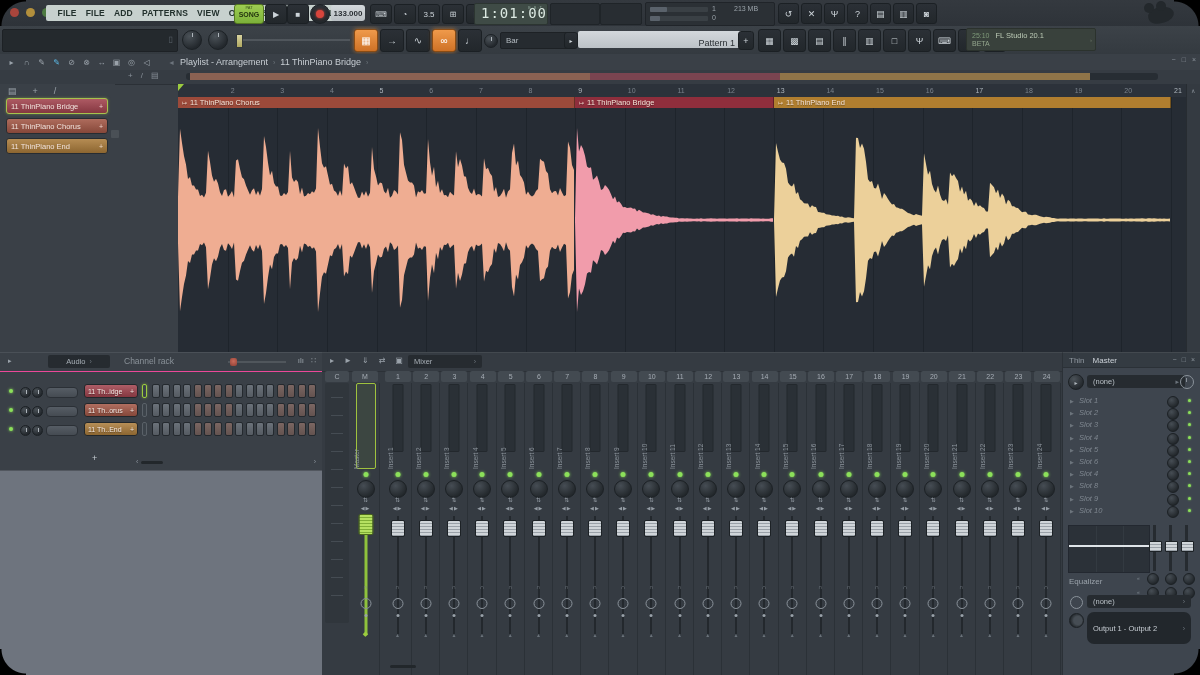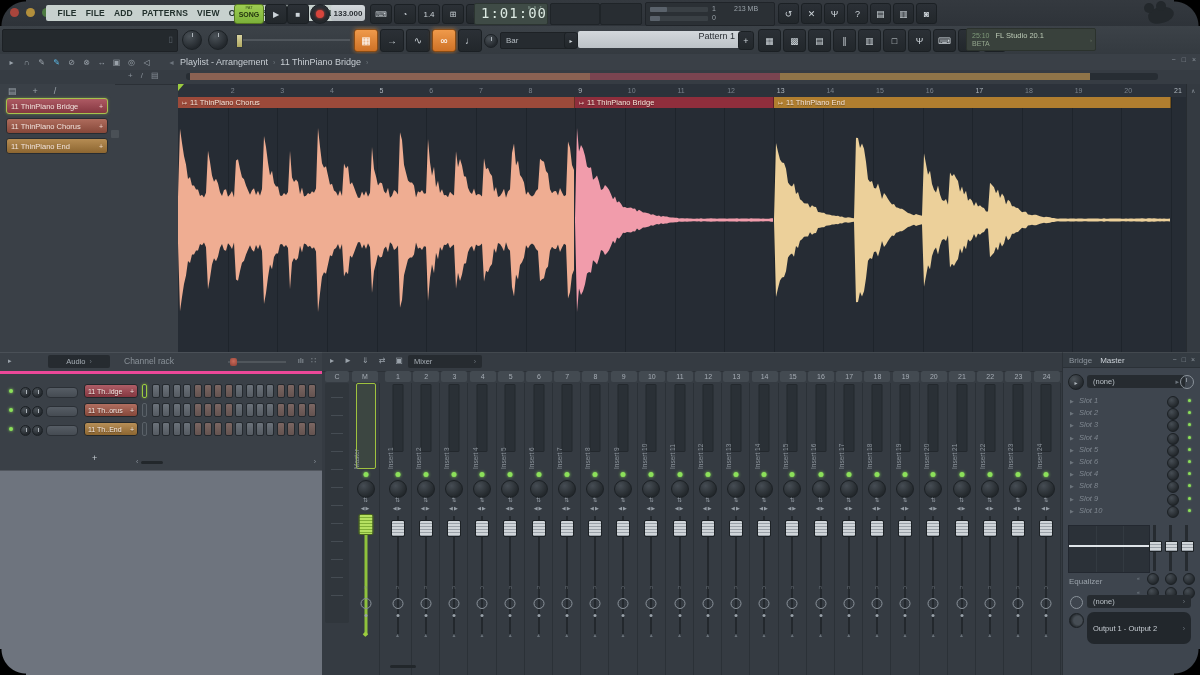--- a/index.html
+++ b/index.html
@@ -49,21 +49,21 @@
   #shuffle{left:236px;top:13px;width:114px;height:2px;background:#50565c;}
   #shuffle .handle{position:absolute;left:0;top:-5px;width:5px;height:12px;background:linear-gradient(#d8d3a0,#b0a960);border-radius:1px;border:1px solid #31363a;}
   #tb2-icons-left{left:354px;top:3px;display:flex;gap:2px;}
   #tb2-icons-left .tbtn{width:22px;height:21px;font-size:10px;position:static;}
   .tbtn.active{background:linear-gradient(#ef9a4b,#cf7226);border-color:#8a4c14;color:#fff;box-shadow:0 0 4px rgba(239,140,50,.6);}
   #snap-knob{left:484px;top:8px;width:12px;height:12px;}
   #snap-box{left:500px;top:6px;width:60px;height:15px;background:#262b30;border:1px solid #1d2125;border-radius:2px;
             display:flex;align-items:center;font-size:8px;color:#b6bdc3;padding:0 5px;justify-content:space-between;}
   #mini-next{left:564px;top:6px;width:12px;height:15px;font-size:6px;}
   #pattern-box{left:578px;top:5px;width:158px;height:17px;background:linear-gradient(#d3d8dc,#bcc2c7);border-radius:2px;
-               display:flex;align-items:flex-start;justify-content:flex-end;font-size:9px;color:#2a2f34;padding:0 8px;gap:4px;}
+               display:flex;align-items:flex-end;justify-content:flex-end;font-size:9px;color:#2a2f34;padding:0 8px;gap:4px;}
   #pattern-plus{left:738px;top:5px;width:14px;height:17px;font-size:9px;}
   #tb2-icons-right{left:758px;top:3px;display:flex;gap:2px;}
   #tb2-icons-right .tbtn{width:21px;height:21px;font-size:9px;position:static;}
   #hint-panel{left:966px;top:2px;width:130px;height:23px;background:#39413c;border-radius:2px;border:1px solid #2b322d;font-size:7px;padding:2px 5px;box-sizing:border-box;}
   #hint-time{color:#7f9a79;margin-right:4px;}
   #hint-title{color:#bccab6;font-size:7.5px;}
   #hint-sub{color:#93a58d;}
   #hint-arrow{position:absolute;right:3px;top:8px;color:#6e7a6a;font-size:6px;}
   
   #playlist{left:0;top:54px;width:1200px;height:298px;background:#3a4047;}
@@ -95,21 +95,21 @@
   #play-marker{position:absolute;left:0;top:0;width:0;height:0;border-left:6px solid #9ccc3f;border-bottom:7px solid transparent;}
   #pl-canvas{left:178px;top:43px;width:1008px;height:255px;background:#262c34;overflow:hidden;}
   .gridline{position:absolute;top:0;width:1px;height:255px;background:#1e242b;}
   .clip-header{position:absolute;top:0;height:11px;display:flex;align-items:center;font-size:7.5px;color:#f6e4d8;
                padding:0 4px;box-sizing:border-box;gap:3px;border-right:1px solid rgba(0,0,0,.35);text-shadow:0 1px 1px rgba(0,0,0,.4);}
   .clip-header .stretch{font-size:6px;opacity:.85;}
   #pl-vscroll{left:1186px;top:30px;width:14px;height:268px;background:#343a41;border-left:1px solid #272c31;}
   #pl-vscroll .up{position:absolute;left:4px;top:3px;font-size:6px;color:#8a929a;}
   
   #chanrack{left:0;top:352px;width:322px;height:118px;background:#3a4047;border-top:1px solid #4a5057;border-right:1px solid #272c31;}
-  #cr-header{position:absolute;left:0;top:0;width:322px;height:18px;background:#3a4047;border-bottom:3px solid #ec4899;text-decoration:underline;}
+  #cr-header{position:absolute;left:0;top:0;width:322px;height:18px;background:#3a4047;border-bottom:1px solid #ec4899;text-decoration:underline;}
   #cr-arrow{position:absolute;left:8px;top:4px;font-size:7px;color:#9aa2aa;}
   #cr-group{position:absolute;left:48px;top:2px;width:62px;height:13px;background:#262b30;border-radius:2px;
             display:flex;align-items:center;justify-content:center;font-size:7.5px;color:#a7afb6;gap:4px;}
   #cr-title{position:absolute;left:124px;top:3px;font-size:8.5px;color:rgba(200,210,216,.55);}
   #cr-slider{position:absolute;left:228px;top:8px;width:58px;height:2px;background:#50565c;}
   #cr-slider .h{position:absolute;left:2px;top:-3px;width:7px;height:8px;background:radial-gradient(circle at 50% 40%,#c96a5a,#8d3f34);border-radius:2px;}
   #cr-hicons{position:absolute;right:6px;top:3px;display:flex;gap:7px;font-size:8px;color:#9aa2aa;}
   .cr-row{position:absolute;left:0;width:322px;height:15px;}
   .cr-led{position:absolute;left:9px;top:5px;width:4px;height:4px;border-radius:50%;background:#8ce05a;box-shadow:0 0 3px #8ce05a;}
   .cr-knob{position:absolute;width:9px;height:9px;top:3px;}
@@ -226,21 +226,21 @@
       </div>
     <div id="rec-btn" class="abs tbtn">
         <div class="dot"></div>
       </div>
     <div id="tempo-box" class="abs">
         <span>133.000</span>
       </div>
     <div id="transport-icons" class="abs">
         <div class="tbtn">⌨</div>
         <div class="tbtn">◔</div>
-        <div class="tbtn">1.4</div>
+        <div class="tbtn">3.5</div>
         <div class="tbtn">⊞</div>
         <div class="tbtn">▦</div>
       </div>
     <div id="time-display" class="abs">
       <div id="time-digits" class="abs">1:01:00</div>
       <div id="time-format" class="abs">B:B:T</div>
     </div>
     <div class="abs dark-panel" style="left:550px;top:3px;width:48px;height:20px"></div>
     <div class="abs dark-panel" style="left:600px;top:3px;width:40px;height:20px"></div>
     <div id="cpu-panel" class="abs">
@@ -964,21 +964,21 @@
       <div class="mx-colhead" style="left: 570.6px; width: 26px;">19</div>
       <div class="mx-colhead" style="left: 598.8px; width: 26px;">20</div>
       <div class="mx-colhead" style="left: 627px; width: 26px;">21</div>
       <div class="mx-colhead" style="left: 655.2px; width: 26px;">22</div>
       <div class="mx-colhead" style="left: 683.4px; width: 26px;">23</div>
       <div class="mx-colhead" style="left: 711.6px; width: 26px;">24</div>
     </div>
 
   <div id="mixpanel" class="abs">
     <div id="mp-title">
-      <span class="dim">Bridge</span>
+      <span class="dim">Thin</span>
       <span class="lit">Master</span>
       <div id="mp-winbtns">
           <div>−</div>
           <div>□</div>
           <div>×</div>
         </div>
     </div>
     <div id="mp-dd-circle">▸</div>
     <div id="mp-dd">
       <span>(none)</span>

